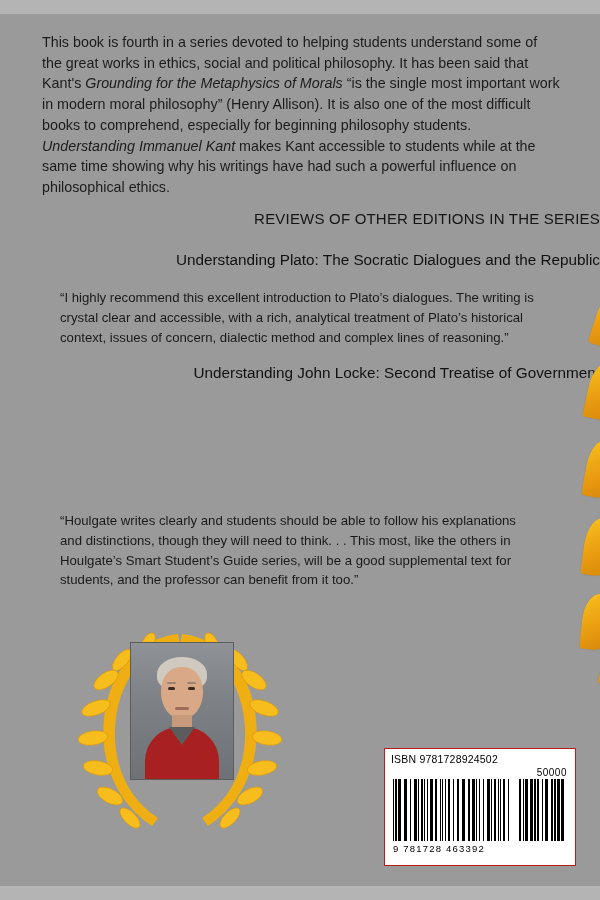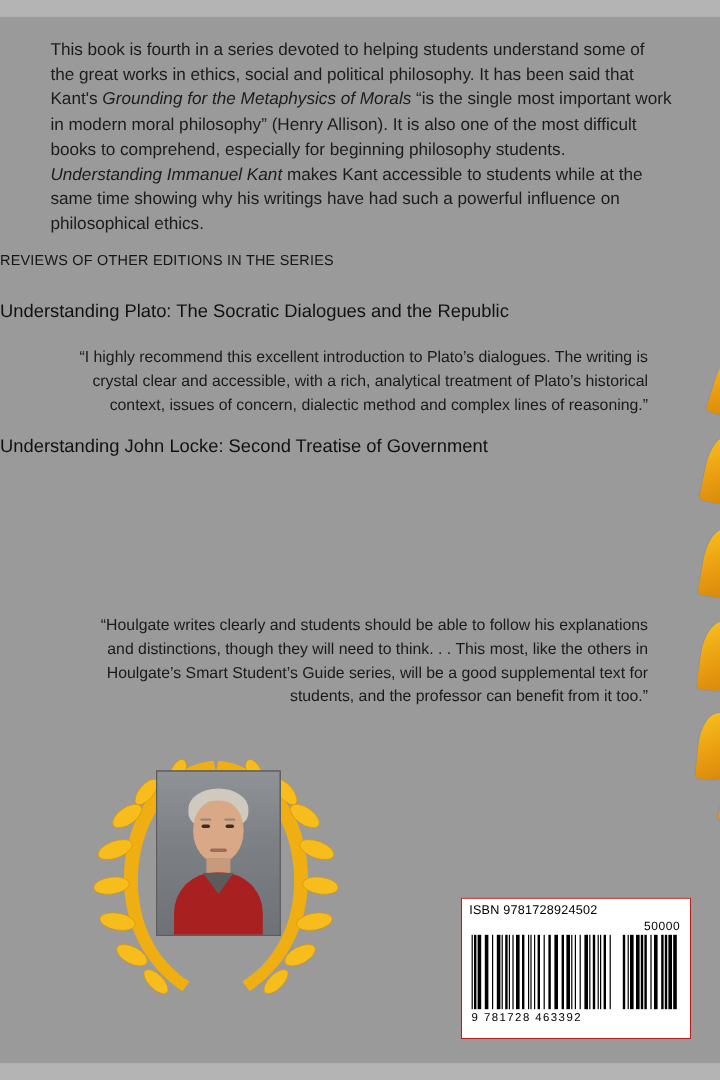--- a/index.html
+++ b/index.html
@@ -41,39 +41,39 @@
     line-height: 1.45;
     color: #1c1c1c;
     text-align: left;
   }
   .blurb em { font-style: italic; }
 
   .reviews-heading {
     position: absolute;
     left: 0; top: 210px;
     width: 600px;
-    text-align: left;
-    font-size: 12px;
+    text-align: right;
+    font-size: 15px;
     color: #151515;
     letter-spacing: 0.2px;
   }
 
   .review-title {
     position: absolute;
     left: 0;
     width: 600px;
-    text-align: left;
+    text-align: right;
     font-size: 15.3px;
     color: #111111;
   }
   .review-body {
     position: absolute;
     left: 60px;
     width: 480px;
-    text-align: right;
+    text-align: left;
     font-size: 13.2px;
     line-height: 1.5;
     color: #1a1a1a;
   }
 
   #r0-title { top: 251px; }
   #r0-body  { top: 288px; }
   #r1-title { top: 364px; }
   #r1-body  { top: 400px; }
   #r2-title { top: 476px; }

